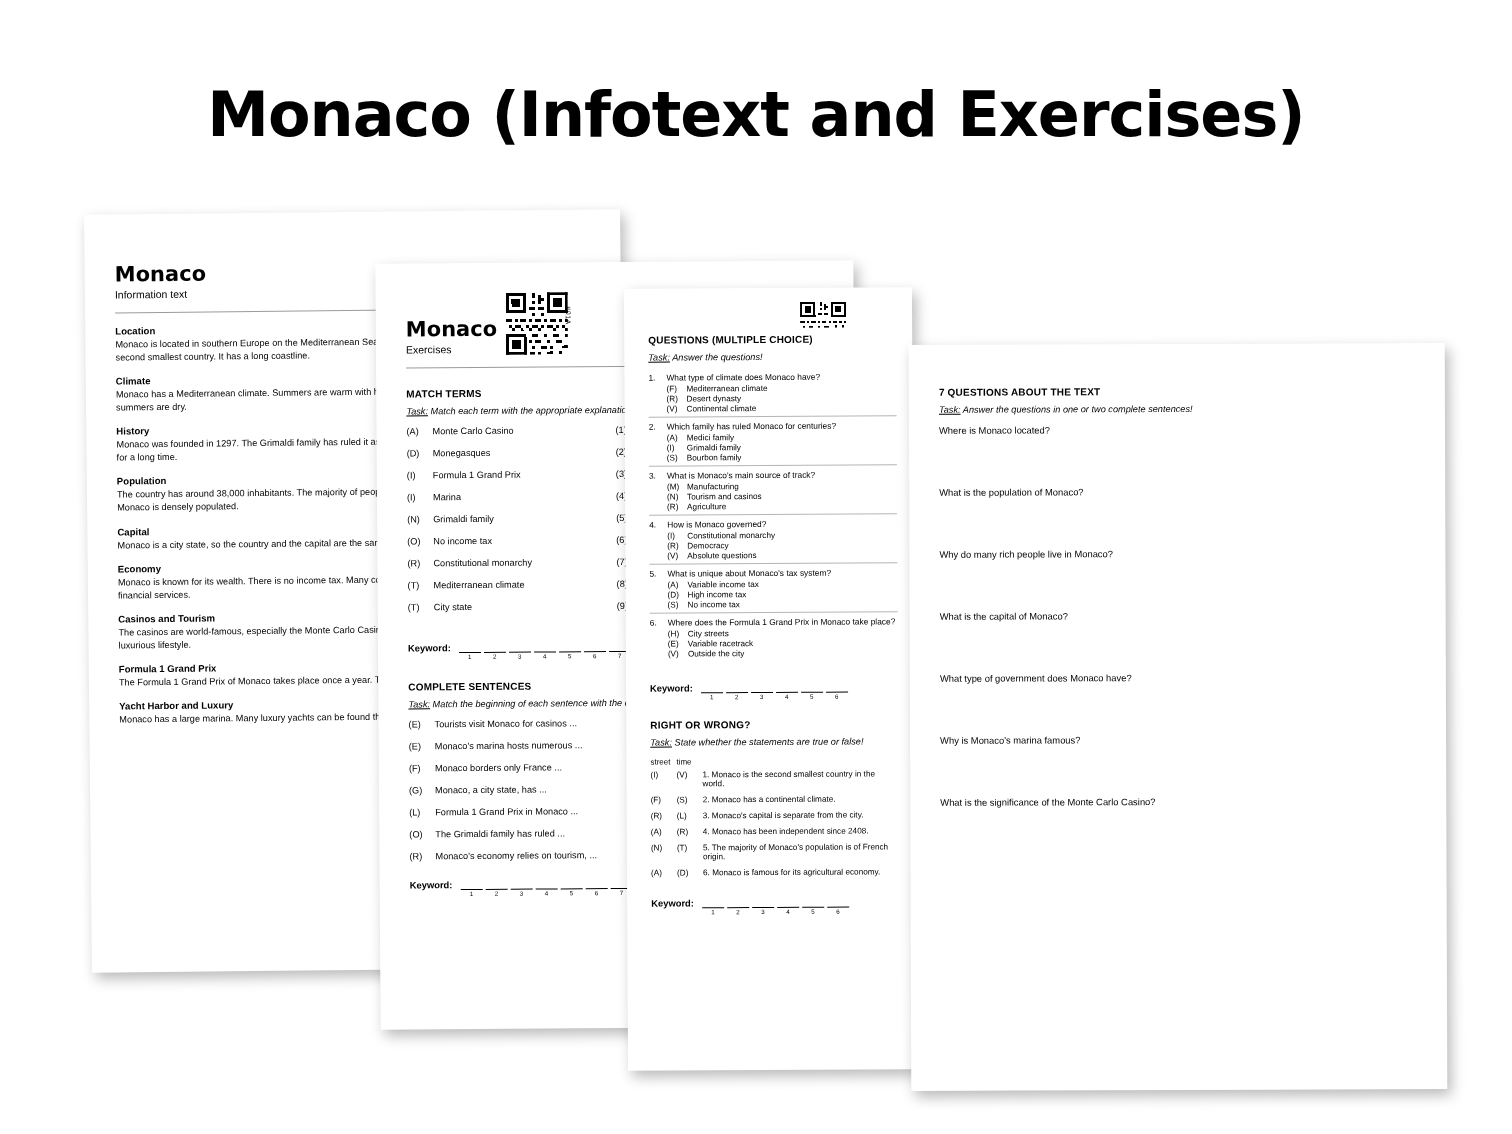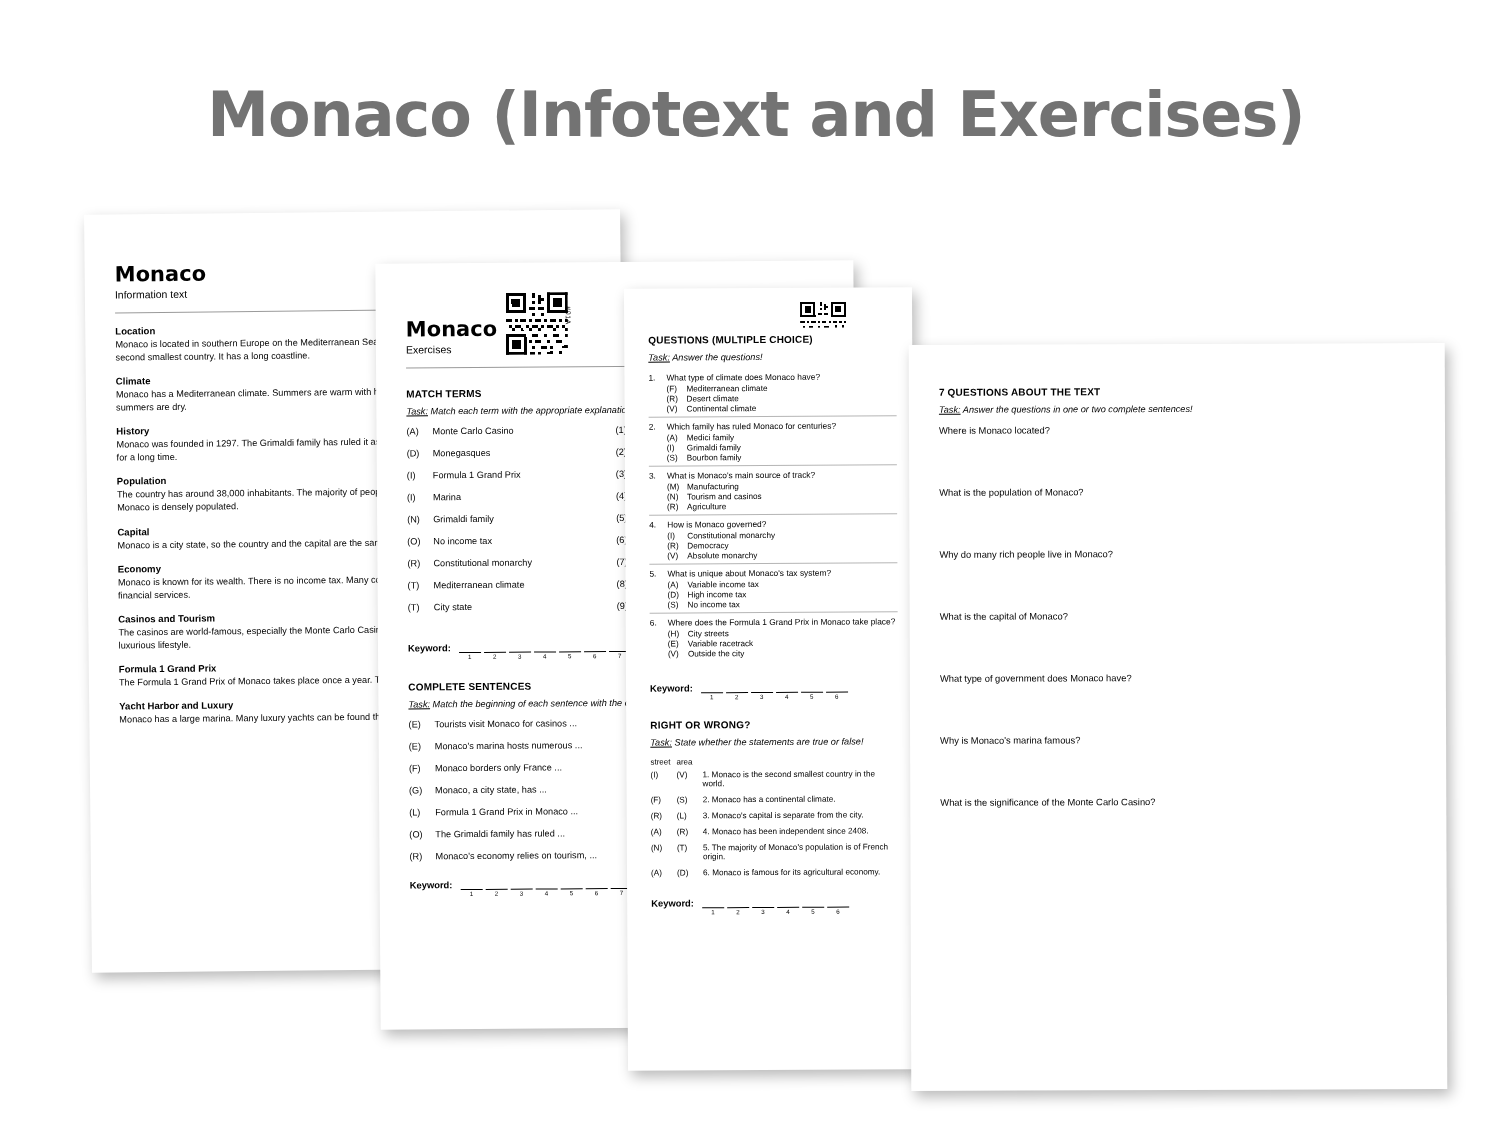--- a/index.html
+++ b/index.html
@@ -21,21 +21,21 @@
 
   #main-title {
     position: absolute;
     top: 78px;
     left: 0;
     width: 1512px;
     text-align: center;
     font-size: 62px;
     font-weight: bold;
     letter-spacing: -1px;
-    color: #737373;
+    color: #000000;
     font-family: "DejaVu Sans", sans-serif;
   }
 
   .sheet {
     position: absolute;
     background: #ffffff;
     box-shadow: 4px 6px 14px rgba(0,0,0,0.28);
     overflow: hidden;
     color: #000;
   }
@@ -570,21 +570,21 @@
           <div class="mc-q">
               <span class="n">1.</span>
               <span>What type of climate does Monaco have?</span>
             </div>
           <div class="mc-a">
               <span class="k">(F)</span>
               <span>Mediterranean climate</span>
             </div>
           <div class="mc-a">
               <span class="k">(R)</span>
-              <span>Desert climate</span>
+              <span>Desert dynasty</span>
             </div>
           <div class="mc-a">
               <span class="k">(V)</span>
               <span>Continental climate</span>
             </div>
           <div class="mc-rule"></div>
         </div>
         <div>
           <div class="mc-q">
               <span class="n">2.</span>
@@ -631,21 +631,21 @@
           <div class="mc-a">
               <span class="k">(I)</span>
               <span>Constitutional monarchy</span>
             </div>
           <div class="mc-a">
               <span class="k">(R)</span>
               <span>Democracy</span>
             </div>
           <div class="mc-a">
               <span class="k">(V)</span>
-              <span>Absolute monarchy</span>
+              <span>Absolute questions</span>
             </div>
           <div class="mc-rule"></div>
         </div>
         <div>
           <div class="mc-q">
               <span class="n">5.</span>
               <span>What is unique about Monaco's tax system?</span>
             </div>
           <div class="mc-a">
               <span class="k">(A)</span>
@@ -706,21 +706,21 @@
       </div>
 
       <div class="blk-h" style="margin-top:26px">RIGHT OR WRONG?</div>
       <div class="task">
         <u>Task:</u>
         <span>State whether the statements are true or false!</span>
       </div>
 
       <div class="rw-head">
         <span class="c">street</span>
-        <span class="c">area</span>
+        <span class="c">time</span>
       </div>
 
       <div>
         <div class="rw-row">
             <span class="c">(I)</span>
             <span class="c">(V)</span>
             <span>1. Monaco is the second smallest country in the world.</span>
           </div>
         <div class="rw-row">
             <span class="c">(F)</span>

